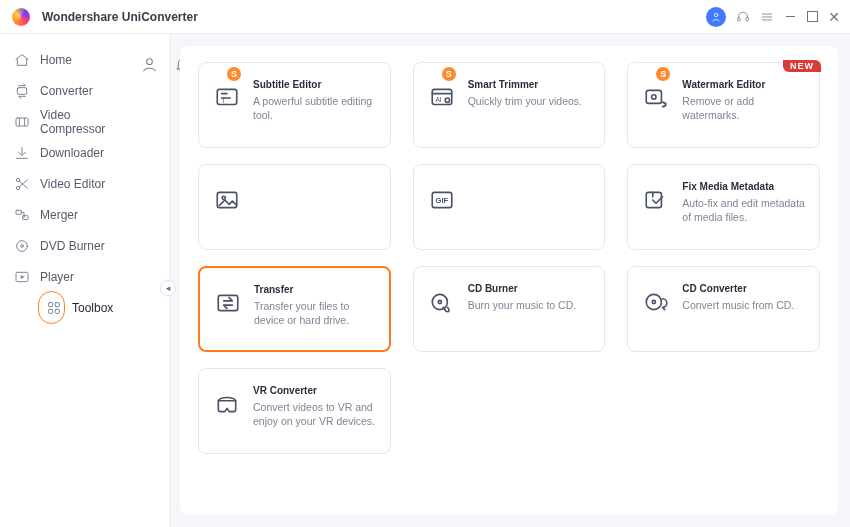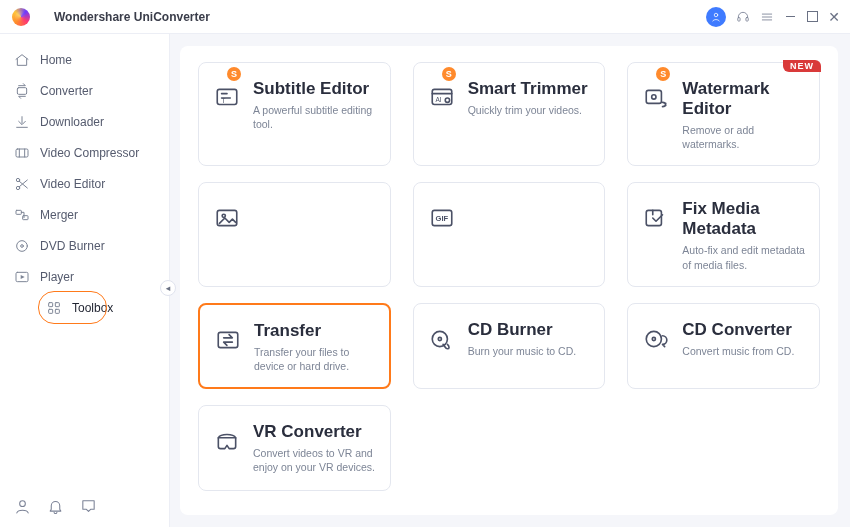--- a/index.html
+++ b/index.html
@@ -26,21 +26,21 @@
     position:relative;
   }
   
   .titlebar{
     height:34px;
     background:var(--panel);
     display:flex;align-items:center;
     padding:0 10px 0 12px;
     border-bottom:1px solid #eceef5;
   }
-  .brand{display:flex;align-items:center;gap:24px;}
+  .brand{display:flex;align-items:center;gap:12px;}
   .brand-logo{
     width:18px;height:18px;border-radius:50%;
     background:conic-gradient(from 130deg,#ff3b6e,#ff8a2c,#ffc53d,#6b3bff,#ff3b6e);
     position:relative;
   }
   .brand-logo::after{
     content:"";position:absolute;inset:3px;border-radius:50%;
     background:radial-gradient(circle at 35% 35%,#fff3,transparent 60%);
   }
   .brand-name{font-weight:600;font-size:12px;}
@@ -54,21 +54,21 @@
   .ticon{width:14px;height:14px;color:#7b8296;cursor:pointer;}
   .ticon svg,.avatar svg{display:block;}
   .winbtn{width:12px;height:12px;color:#6a7184;cursor:pointer;display:inline-flex;align-items:center;justify-content:center;}
   .winbtn.min::before{content:"";width:9px;height:1.5px;background:#6a7184;display:block;}
   .winbtn.max::before{content:"";width:9px;height:9px;border:1.3px solid #6a7184;display:block;}
   .winbtn.close{font-size:14px;line-height:1;color:#6a7184;}
   
   .sidebar{
     position:absolute;left:0;top:34px;bottom:0;width:170px;
     background:var(--panel);
-    display:flex;flex-direction:column;
+    display:flex;flex-direction:row;
     padding-top:10px;
     border-right:1px solid #eceef5;
   }
   .nav{flex:1;}
   .nav-item{
     display:flex;align-items:center;gap:10px;
     height:31px;padding:0 14px;
     color:#555b6e;font-size:12px;
     cursor:pointer;
     position:relative;
@@ -125,21 +125,21 @@
   }
   .card.selected{
     border:2px solid var(--accent);
   }
   .card .cicon{
     width:28px;height:28px;flex:0 0 28px;color:var(--icon-stroke);
     display:flex;align-items:flex-end;justify-content:center;
     margin-top:4px;
   }
   .card .ctext{flex:1;min-width:0;}
-  .card-title{font-weight:600;font-size:17px;margin-bottom:4px;color:#2a2e3d;}
+  .card-title{font-weight:600;font-size:10px;margin-bottom:4px;color:#2a2e3d;}
   .card-desc{font-size:10.5px;color:var(--text-light);line-height:1.35;}
   .badge-s{
     position:absolute;width:14px;height:14px;border-radius:50%;
     background:var(--badge-s);color:#fff;font-size:9px;font-weight:700;
     display:flex;align-items:center;justify-content:center;
     top:4px;left:28px;
   }
   .badge-new{
     position:absolute;top:-3px;right:-2px;
     background:var(--badge-red);color:#fff;
@@ -194,32 +194,32 @@
       <div class="nav-item">
         <span class="nicon"><svg viewBox="0 0 24 24" width="16" height="16">
             <path d="M7 4h10l-3-3"></path>
             <path d="M17 20H7l3 3"></path>
             <rect x="5" y="7" width="14" height="10" rx="2"></rect>
           </svg></span>
         <span>Converter</span>
       </div>
       <div class="nav-item">
         <span class="nicon"><svg viewBox="0 0 24 24" width="16" height="16">
+            <rect x="3" y="6" width="18" height="12" rx="2"></rect>
+            <path d="M8 6v12M16 6v12"></path>
+          </svg></span>
+        <span>Video Compressor</span>
+      </div>
+      <div class="nav-item">
+        <span class="nicon"><svg viewBox="0 0 24 24" width="16" height="16">
             <path d="M12 4v10"></path>
             <path d="m7 11 5 5 5-5"></path>
             <path d="M4 20h16"></path>
           </svg></span>
         <span>Downloader</span>
-      </div>
-      <div class="nav-item">
-        <span class="nicon"><svg viewBox="0 0 24 24" width="16" height="16">
-            <rect x="3" y="6" width="18" height="12" rx="2"></rect>
-            <path d="M8 6v12M16 6v12"></path>
-          </svg></span>
-        <span>Video Compressor</span>
       </div>
       <div class="nav-item">
         <span class="nicon"><svg viewBox="0 0 24 24" width="16" height="16">
             <circle cx="6" cy="6" r="2.5"></circle>
             <circle cx="6" cy="18" r="2.5"></circle>
             <path d="M8 8l12 10M8 16 20 6"></path>
           </svg></span>
         <span>Video Editor</span>
       </div>
       <div class="nav-item">

